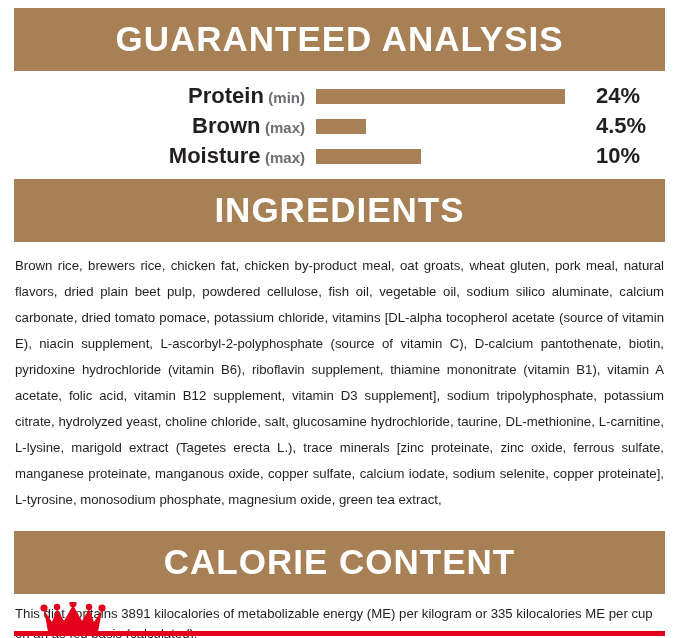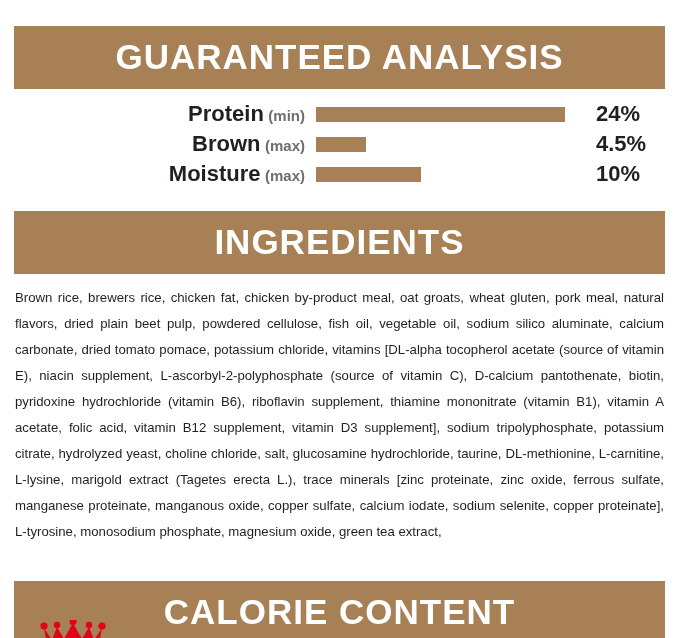--- a/index.html
+++ b/index.html
@@ -29,21 +29,21 @@
     letter-spacing: 1px;
   }
   .band-title {
     font-size: 35px;
     line-height: 1;
     padding: 13px 0 15px 0;
     text-transform: uppercase;
   }
   
   #ga-band {
-    margin-top: 26px;
+    margin-top: 8px;
   }
   .ga-table {
     width: 100%;
     border-collapse: collapse;
     margin-top: 10px;
   }
   .ga-row {
     height: 30px;
   }
   .ga-label {
@@ -71,33 +71,33 @@
   }
   .ga-value {
     font-size: 22px;
     font-weight: bold;
     padding-left: 9px;
     white-space: nowrap;
     color: #231f20;
   }
   
   #ing-band {
-    margin-top: 22px;
+    margin-top: 8px;
   }
   .body-text {
     font-size: 13.2px;
     line-height: 26px;
     text-align: justify;
     color: #231f20;
     margin-top: 11px;
     padding: 0 1px;
   }
   
   #cal-band {
-    margin-top: 36px;
+    margin-top: 18px;
   }
   .calorie-text {
     font-size: 13.2px;
     line-height: 20px;
     color: #231f20;
     margin-top: 10px;
     padding: 0 1px;
   }
   
   .footer {

